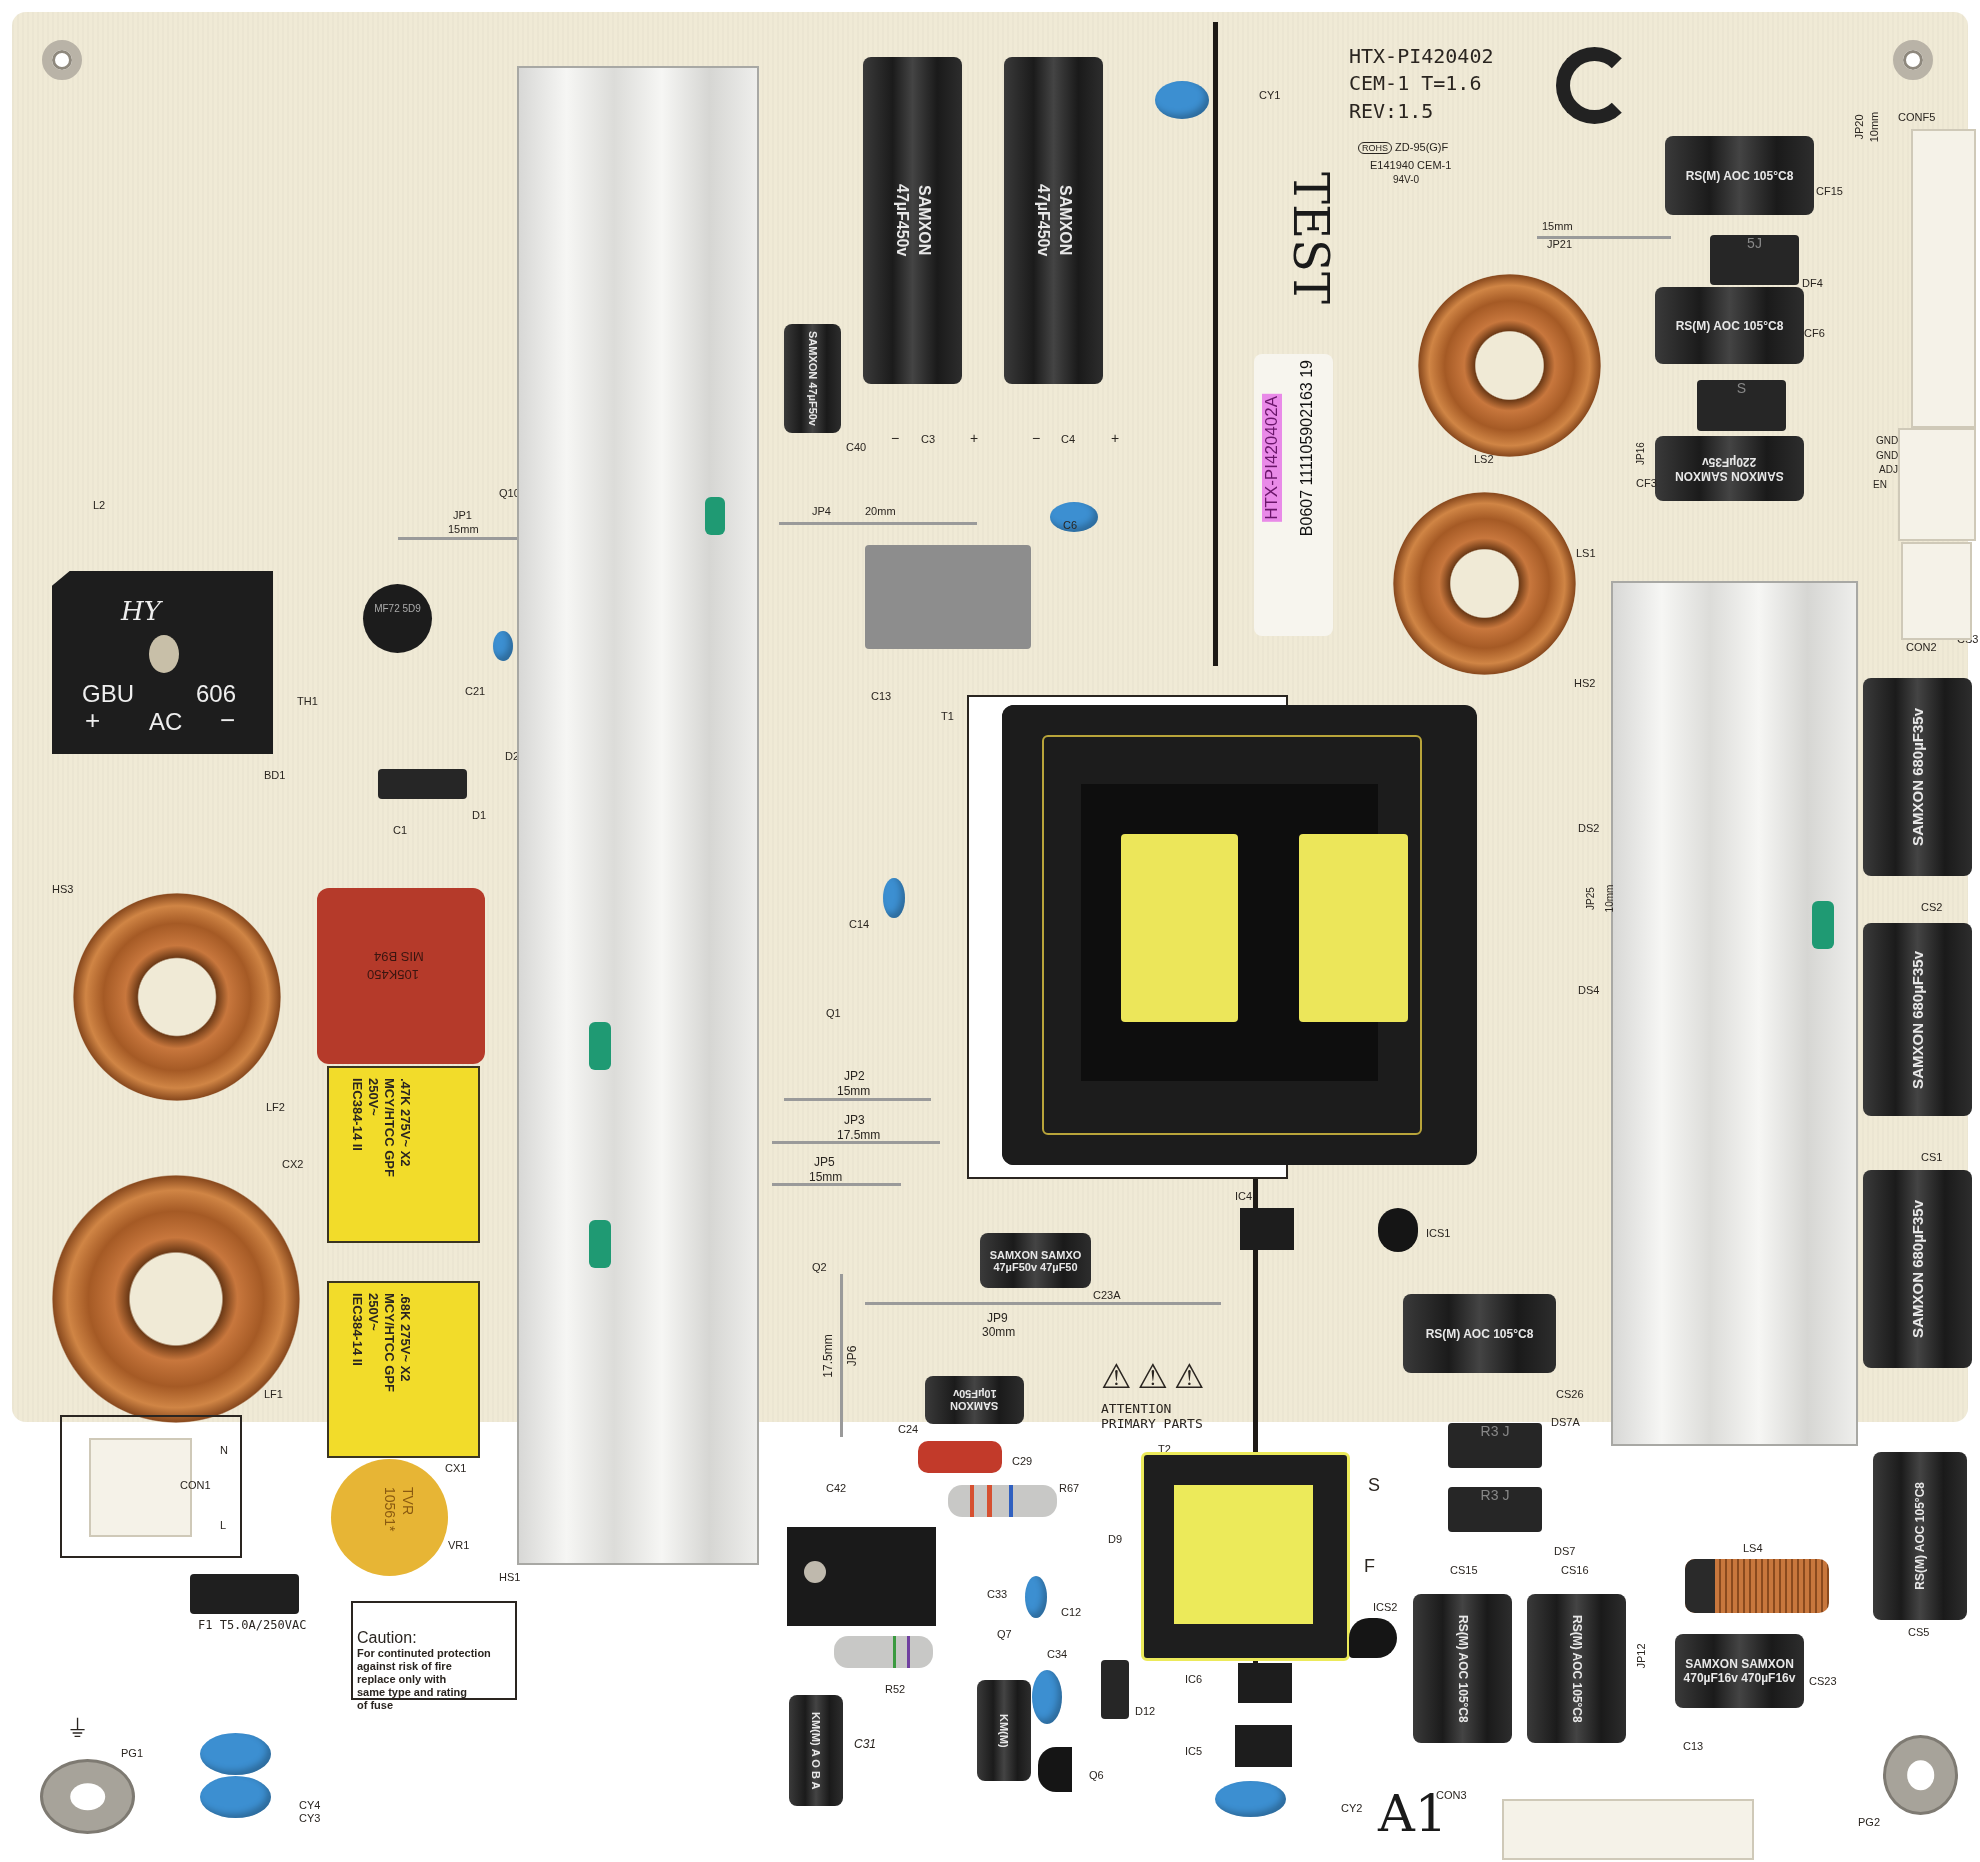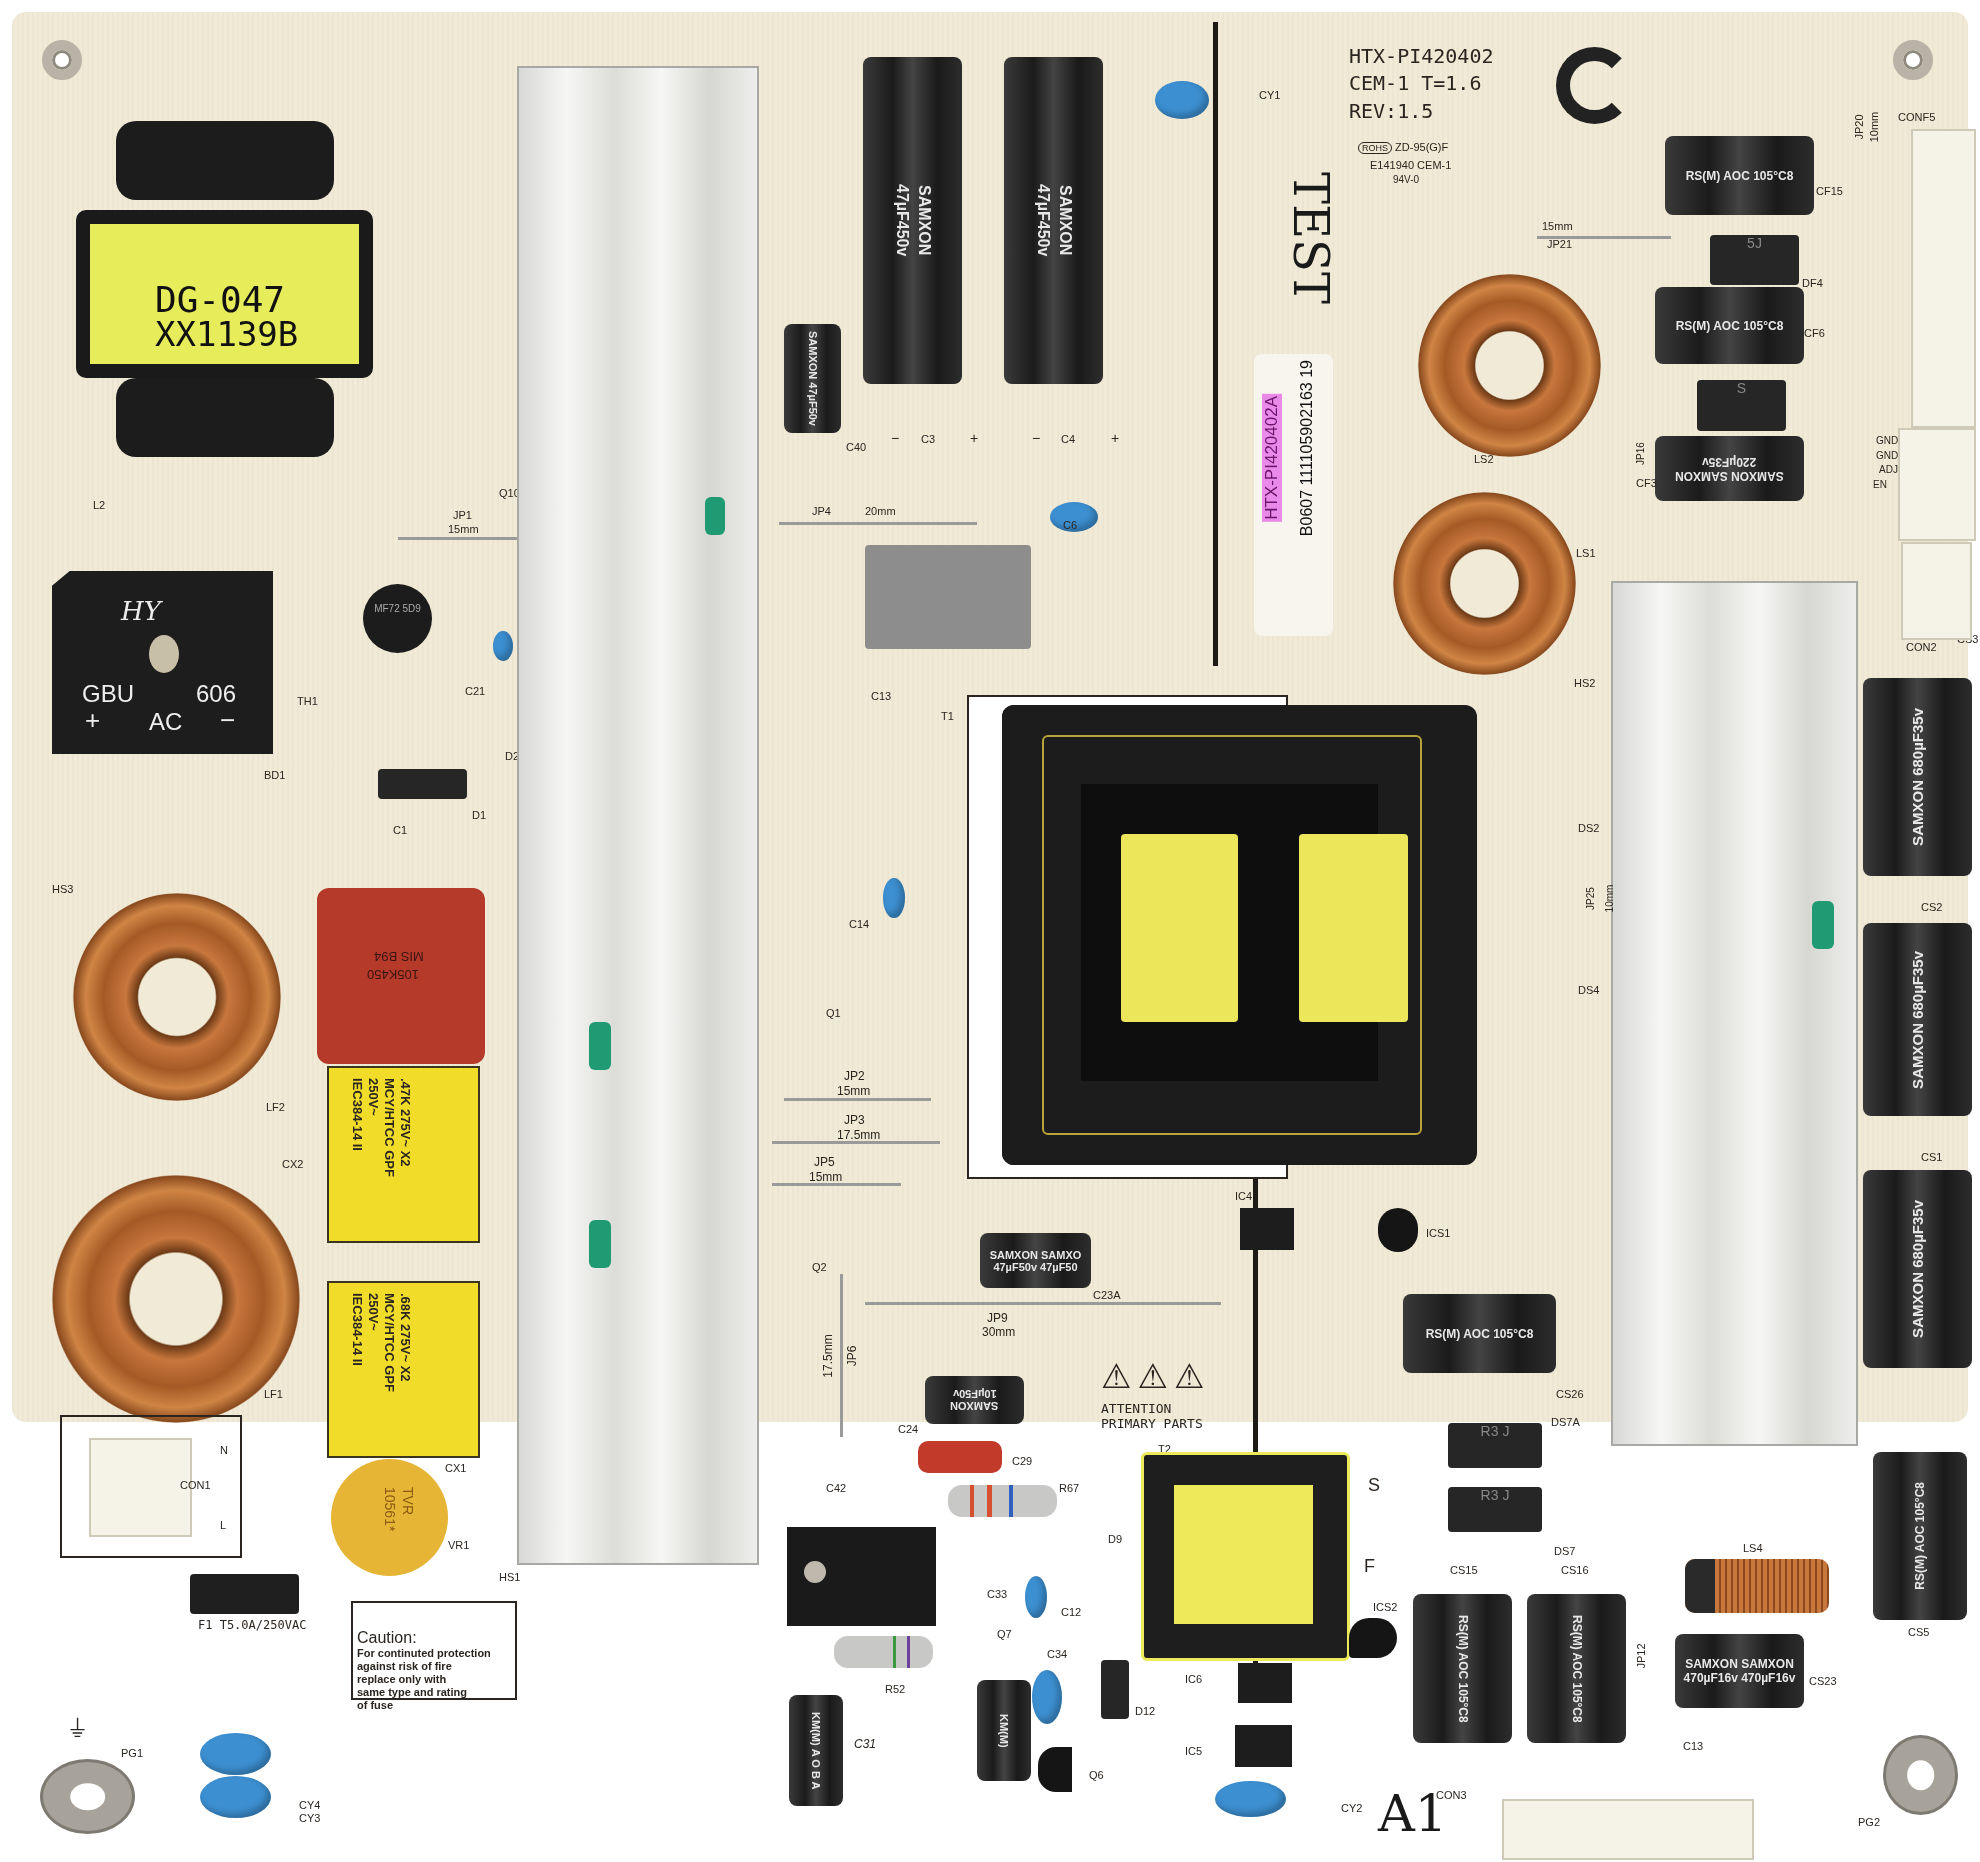--- a/index.html
+++ b/index.html
@@ -44,27 +44,20 @@
   <div class="silk" style="left:1366px;top:1772px;font-size:51px;font-family:'DejaVu Serif',serif;color:#1a1a1a;">A1</div>
 
   <div class="abs" style="left:1201px;top:10px;width:5px;height:644px;background:#1e1a16;"></div>
   <div class="abs" style="left:1241px;top:1158px;width:5px;height:515px;background:#1e1a16;"></div>
 
   <div class="abs" style="left:1242px;top:342px;width:79px;height:282px;background:#f7f5ee;border-radius:8px;">
     <div class="vert" style="position:absolute;left:8px;top:40px;background:#e98ae8;color:#6a156a;font-size:17px;transform:rotate(180deg);padding:2px 0;">HTX-PI420402A</div>
     <div class="vert" style="position:absolute;left:44px;top:6px;color:#111;font-size:16px;transform:rotate(180deg);">B0607 111105902163 19</div>
   </div>
 
-  <div class="abs" style="left:64px;top:109px;width:297px;height:337px;">
-    <div class="abs" style="left:40px;top:0;width:218px;height:79px;background:#1c1c1c;border-radius:20px;"></div>
-    <div class="abs" style="left:40px;top:257px;width:218px;height:79px;background:#1c1c1c;border-radius:20px;"></div>
-    <div class="abs" style="left:0;top:89px;width:297px;height:168px;background:#e7ec5a;border:14px solid #1a1a1a;box-sizing:border-box;border-radius:10px;"></div>
-    <div class="silk" style="left:79px;top:158px;font-size:36px;font-family:'DejaVu Sans Mono',monospace;color:#111;">DG-047</div>
-    <div class="silk" style="left:79px;top:193px;font-size:34px;font-family:'DejaVu Sans Mono',monospace;color:#111;">XX1139B</div>
-  </div>
   <div class="silk" style="left:81px;top:487px;font-size:11px;">L2</div>
 
   <div class="abs" style="left:40px;top:559px;width:221px;height:183px;background:#1d1d1d;color:#eee;clip-path:polygon(8% 0,100% 0,100% 100%,0 100%,0 8%);">
     <div class="abs" style="left:69px;top:25px;font-size:26px;font-style:italic;font-family:'DejaVu Serif',serif;">HY</div>
     <div class="abs" style="left:97px;top:64px;width:30px;height:38px;border-radius:50%;background:#c8bfa8;"></div>
     <div class="abs" style="left:30px;top:109px;font-size:24px;">GBU</div>
     <div class="abs" style="left:144px;top:109px;font-size:24px;">606</div>
     <div class="abs" style="left:33px;top:134px;font-size:26px;">+</div>
     <div class="abs" style="left:97px;top:137px;font-size:24px;">AC</div>
     <div class="abs" style="left:168px;top:134px;font-size:26px;">−</div>

